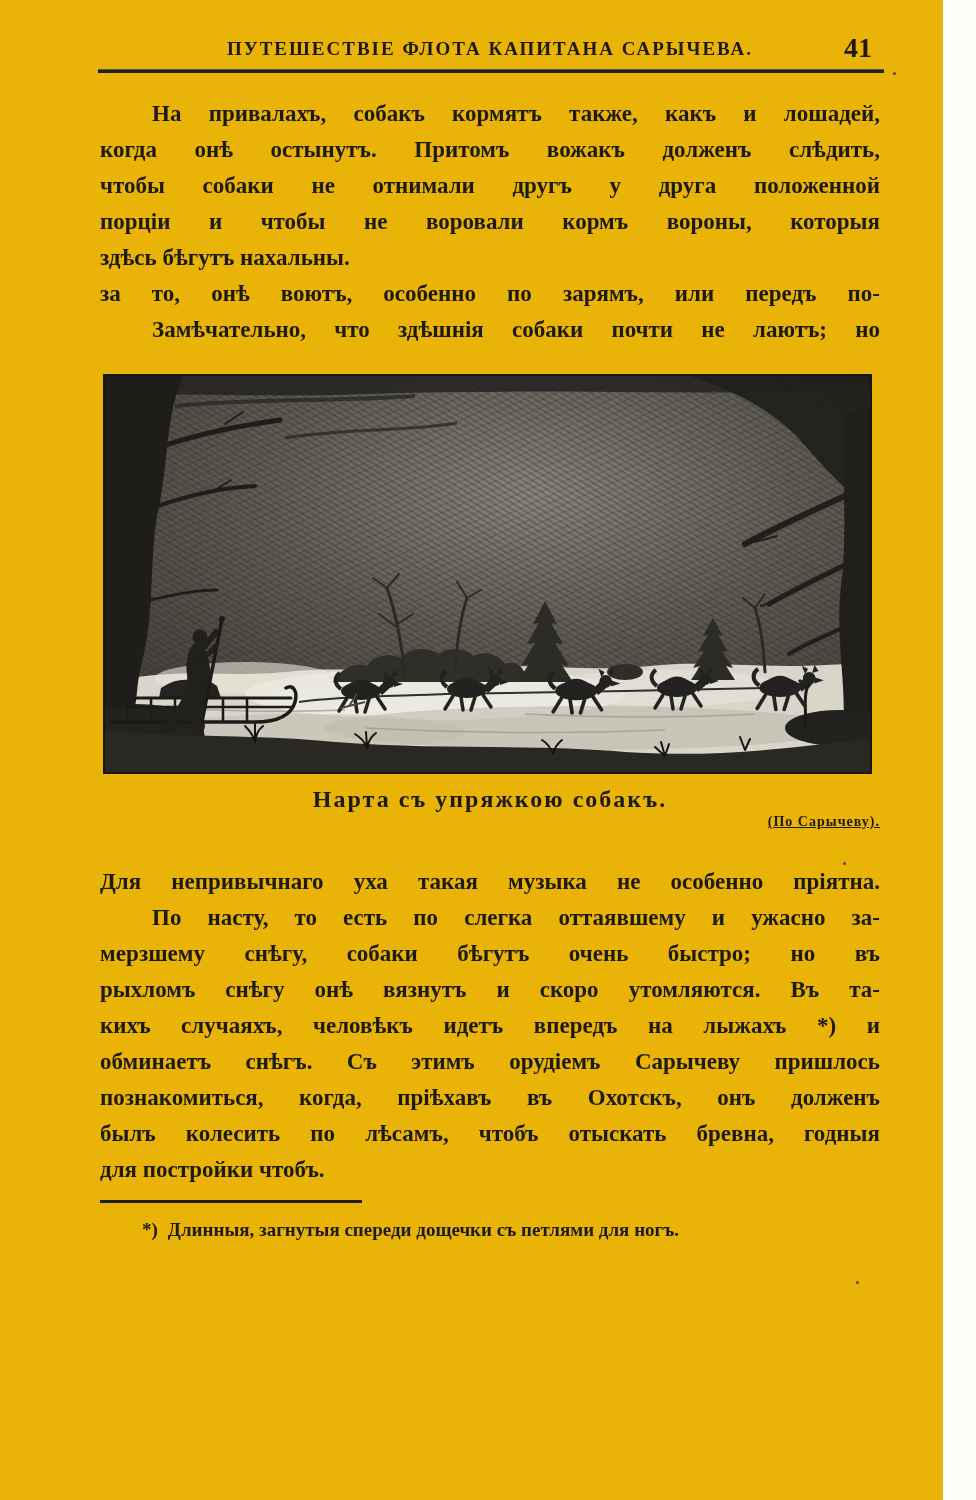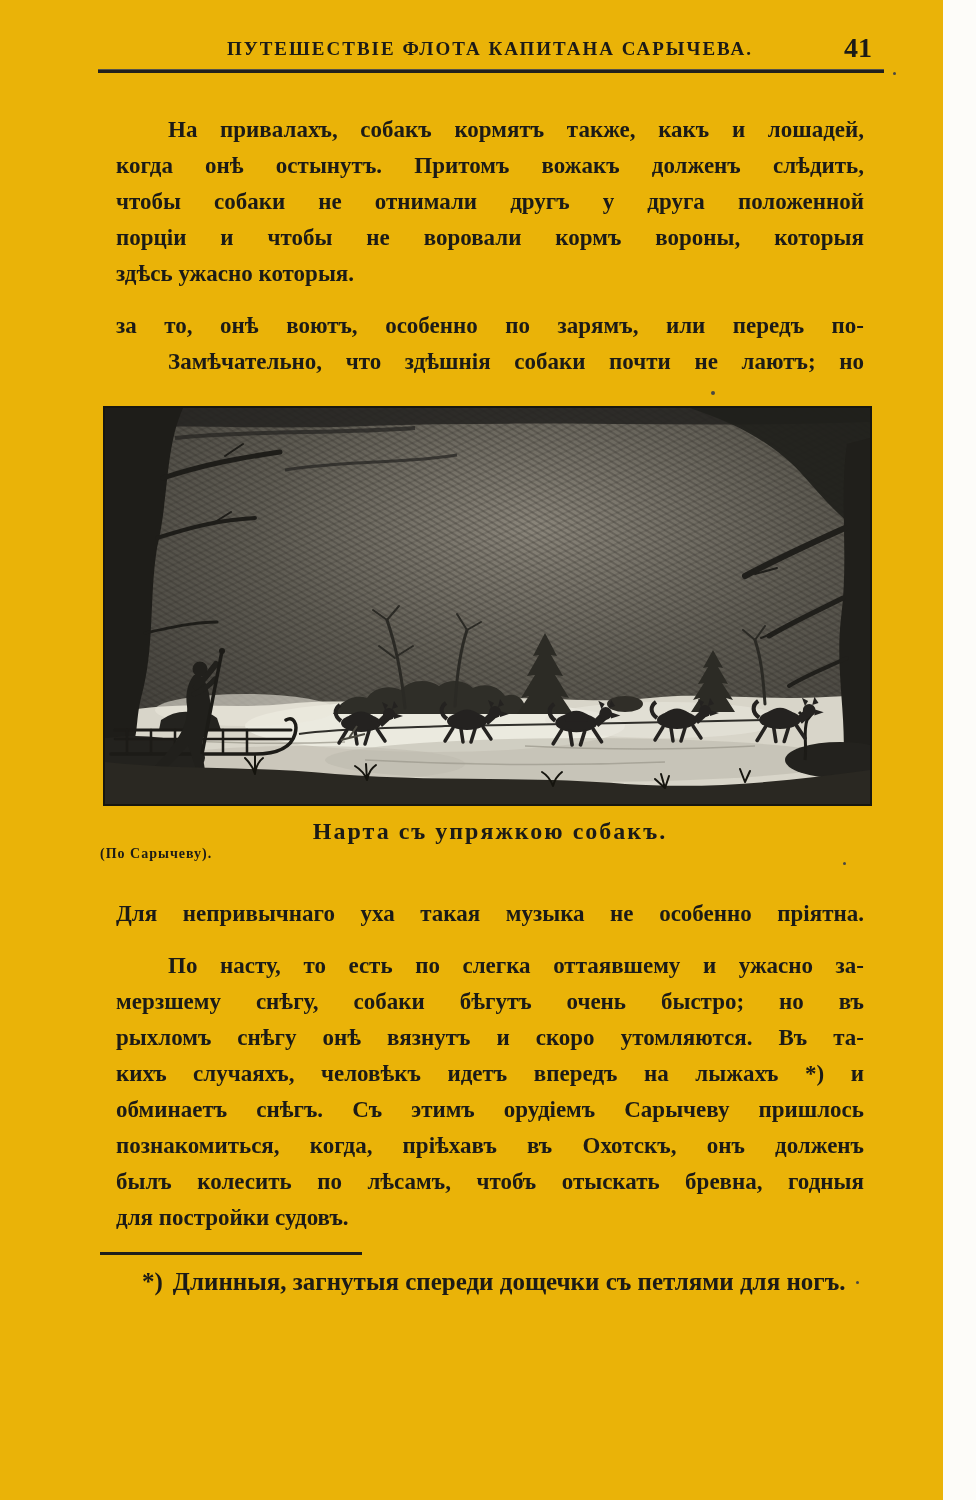--- a/index.html
+++ b/index.html
@@ -7,37 +7,37 @@
         font-family:"Liberation Serif","DejaVu Serif",serif;color:#1c1b17;}
   
   .header{position:absolute;left:100px;top:34px;width:780px;height:34px;}
   .running-title{display:block;text-align:center;font-size:19px;font-weight:700;
                  letter-spacing:2px;line-height:30px;}
   .page-number{position:absolute;right:8px;top:2px;font-size:28px;font-weight:600;line-height:24px;}
   .header-rule{position:absolute;left:98px;top:70px;width:786px;height:3px;background:#22211d;
                box-shadow:0 -1px 0 #55534c;}
   
   .content{position:absolute;left:100px;top:96px;width:780px;}
-  .para{margin:16px;}
+  .para{margin:0;}
   .line{font-size:23px;line-height:36px;font-weight:600;white-space:nowrap;}
   .just{text-align:justify;text-align-last:justify;white-space:normal;}
   .last{text-align:left;}
   .indent{text-indent:52px;}
   
   .engraving{margin:26px 0 0 3px;width:765px;height:396px;border:2px solid #18170f;
              background:#4a4842;font-size:0;}
   .engraving svg{display:block;}
   .caption{margin-top:12px;text-align:center;font-size:24px;font-weight:700;
            letter-spacing:2px;line-height:26px;}
-  .caption-source{text-align:left;font-size:14px;font-weight:700;letter-spacing:1px;line-height:20px;}
+  .caption-source{text-align:right;font-size:14px;font-weight:700;letter-spacing:1px;line-height:20px;text-decoration:underline;}
   
   .lower{margin-top:32px;}
   
   .footnote-rule{margin-top:12px;width:262px;height:3px;background:#201f1b;}
-  .footnote{margin-top:14px;padding-left:42px;font-size:25px;font-weight:700;line-height:26px;}
+  .footnote{margin-top:14px;padding-left:42px;font-size:19px;font-weight:700;line-height:26px;}
   .footnote .marker{margin-right:10px;}
   
   .speck{position:absolute;background:#4a4842;border-radius:50%;}
 </style>
 </head>
 <body>
 
 <div class="page">
 
   <div class="header">
@@ -46,21 +46,21 @@
   </div>
   <div class="header-rule"></div>
 
   <div class="content">
 
     <div class="para">
       <div class="line just indent">На привалахъ, собакъ кормятъ также, какъ и лошадей,</div>
       <div class="line just">когда онѣ остынутъ. Притомъ вожакъ долженъ слѣдить,</div>
       <div class="line just">чтобы собаки не отнимали другъ у друга положенной</div>
       <div class="line just">порціи и чтобы не воровали кормъ вороны, которыя</div>
-      <div class="line last">здѣсь ужасно которыя.</div>
+      <div class="line last">здѣсь бѣгутъ нахальны.</div>
     </div>
 
     <div class="para">
       <div class="line just">за то, онѣ воютъ, особенно по зарямъ, или передъ по-</div>
       <div class="line just indent">Замѣчательно, что здѣшнія собаки почти не лаютъ; но</div>
     </div>
 
     <figure class="engraving" style="margin-right:0;">
       <svg width="765" height="396" viewBox="0 0 765 396">
         <defs>
@@ -193,21 +193,21 @@
     </div>
 
     <div class="para">
       <div class="line just indent">По насту, то есть по слегка оттаявшему и ужасно за-</div>
       <div class="line just">мерзшему снѣгу, собаки бѣгутъ очень быстро; но въ</div>
       <div class="line just">рыхломъ снѣгу онѣ вязнутъ и скоро утомляются. Въ та-</div>
       <div class="line just">кихъ случаяхъ, человѣкъ идетъ впередъ на лыжахъ *) и</div>
       <div class="line just">обминаетъ снѣгъ. Съ этимъ орудіемъ Сарычеву пришлось</div>
       <div class="line just">познакомиться, когда, пріѣхавъ въ Охотскъ, онъ долженъ</div>
       <div class="line just">былъ колесить по лѣсамъ, чтобъ отыскать бревна, годныя</div>
-      <div class="line last">для постройки судовъ.</div>
+      <div class="line last">для постройки чтобъ.</div>
     </div>
 
     <div class="footnote-rule"></div>
     <div class="footnote">
       <span class="marker">*)</span><span>Длинныя, загнутыя спереди дощечки съ петлями для ногъ.</span>
     </div>
 
   </div>
 
   <div class="speck" style="left:711px;top:391px;width:4px;height:4px;"></div>

